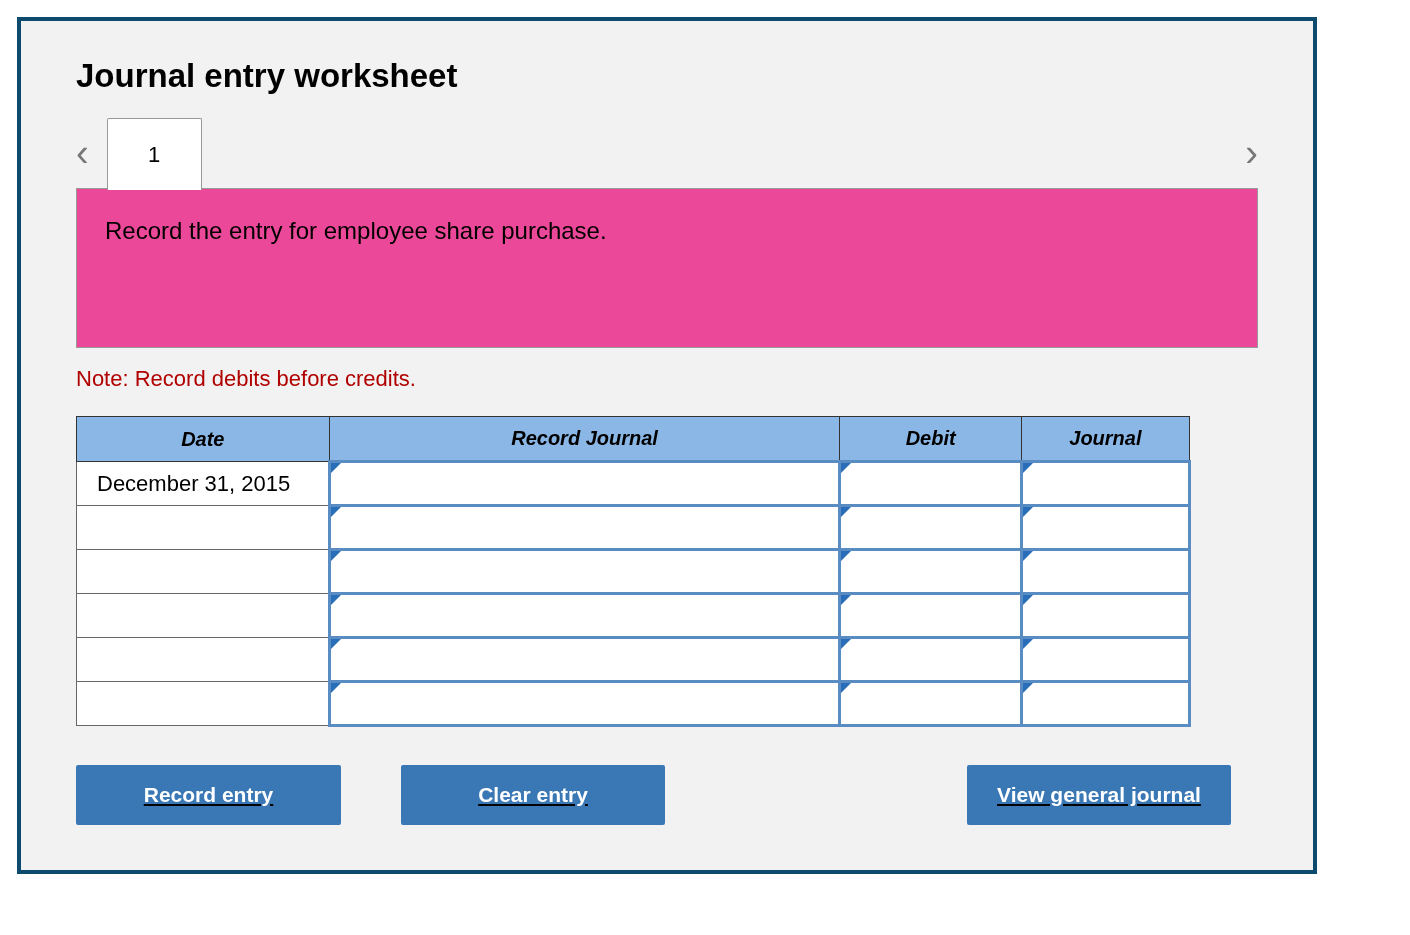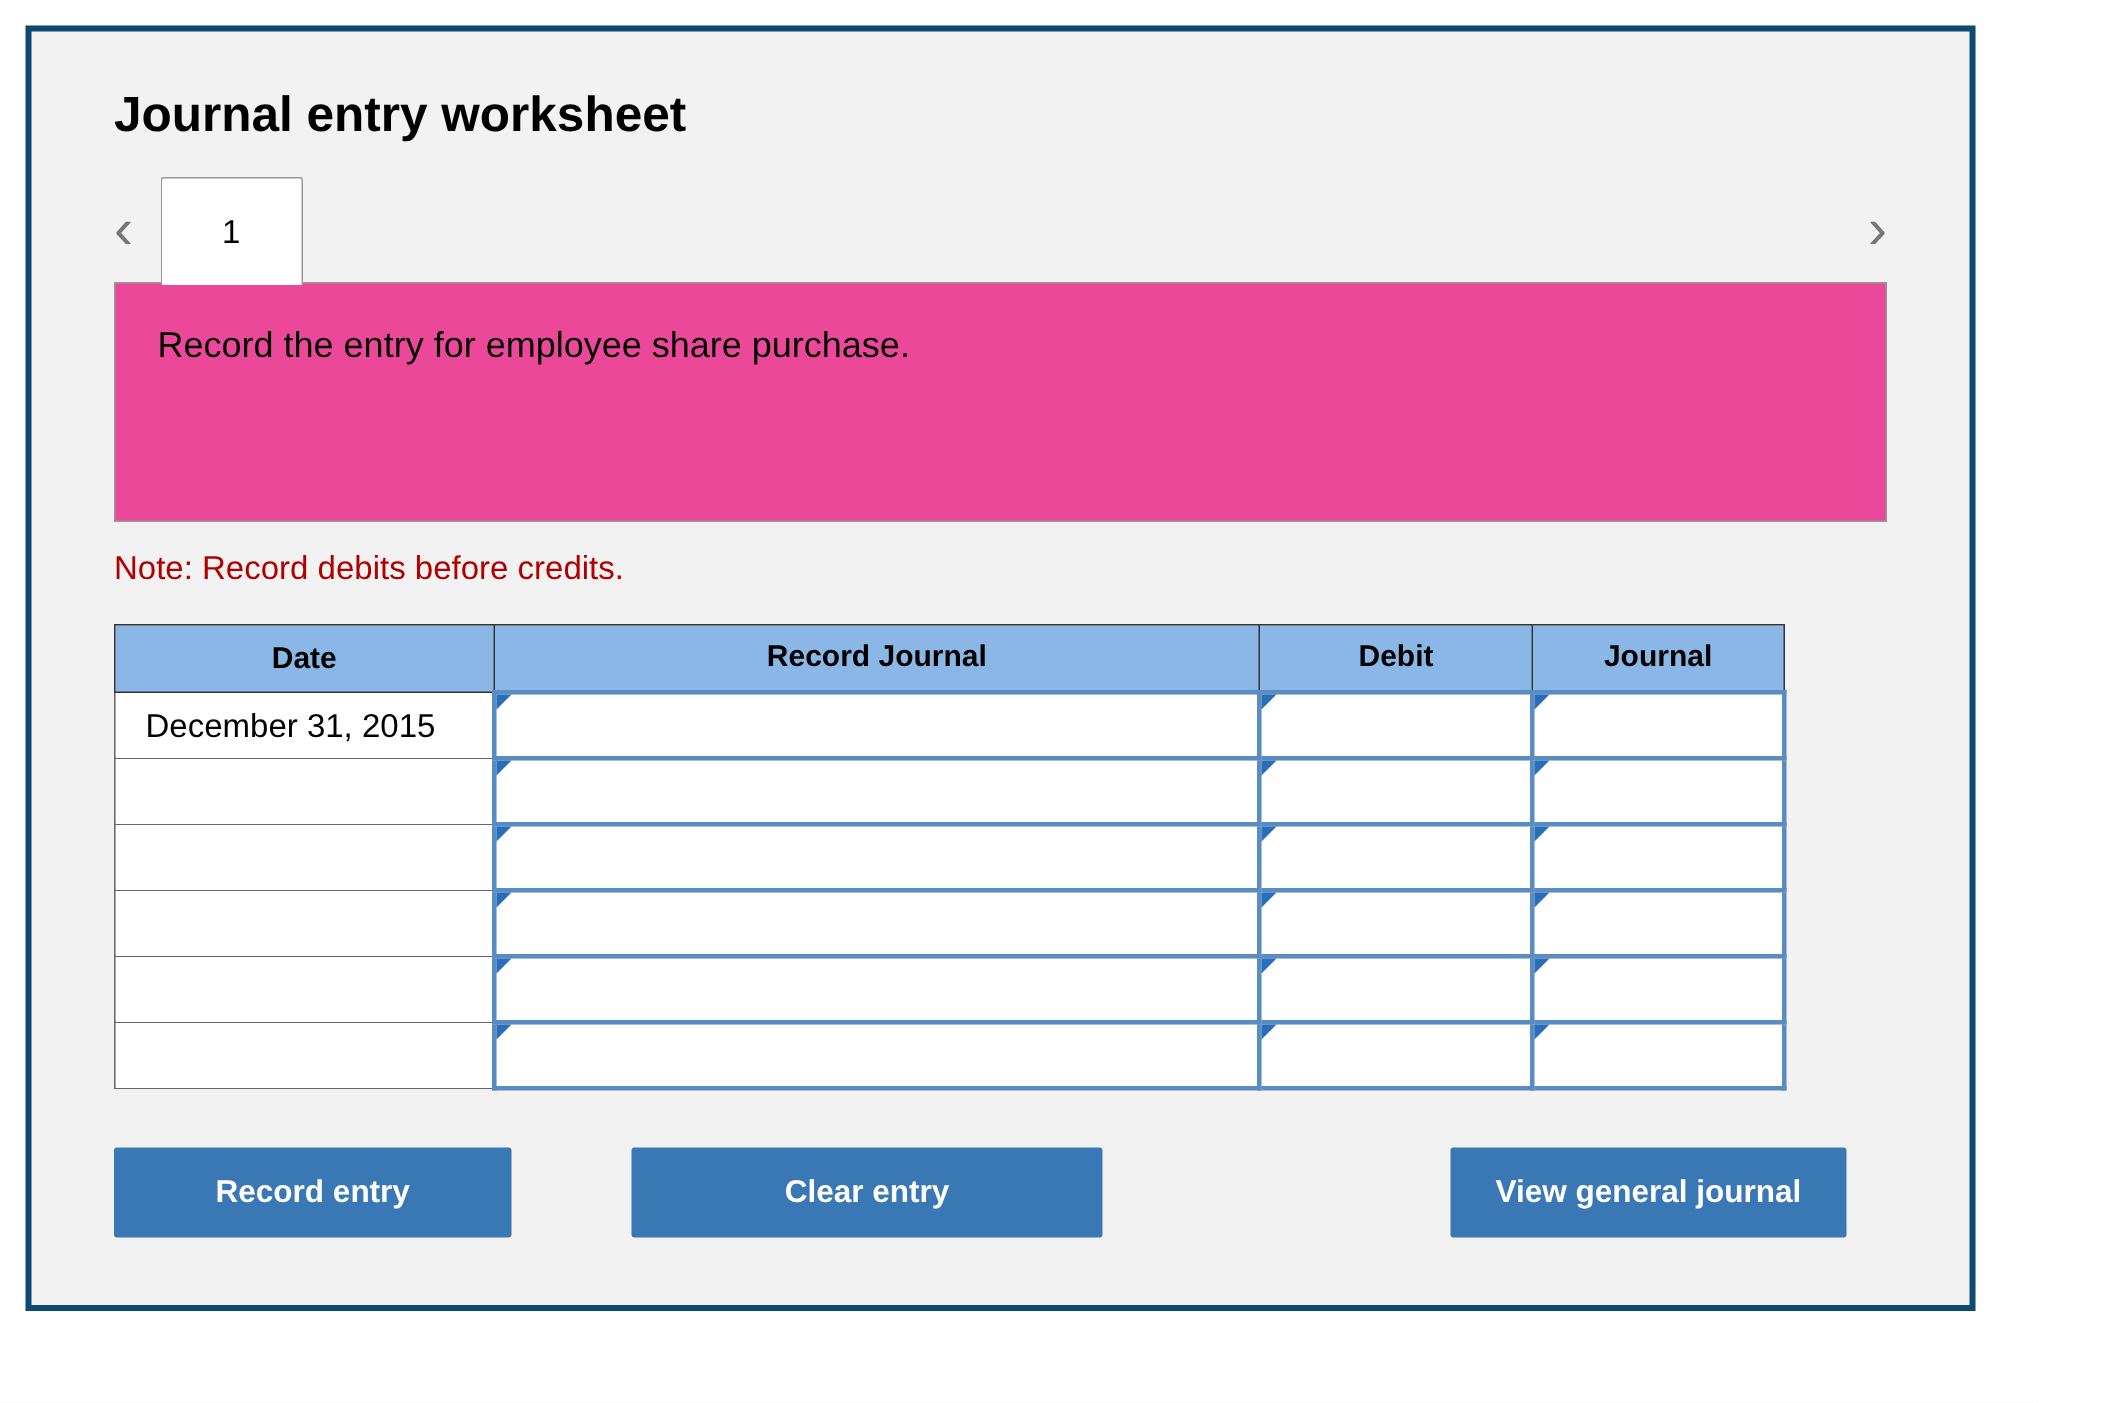--- a/index.html
+++ b/index.html
@@ -70,20 +70,21 @@
     width: 1115px;
   }
   .entry-table th {
     background: #8bb7e6;
     border: 1px solid #333;
     font-size: 20px;
     font-weight: bold;
     text-align: center;
     padding: 10px 4px;
     color: #000;
+    font-style: italic;
   }
   .entry-table td {
     border: 1px solid #666;
     height: 44px;
     font-size: 22px;
     padding: 0 20px;
     background: #fff;
     position: relative;
     vertical-align: middle;
   }
@@ -97,38 +98,39 @@
   .corner-flag {
     position: absolute;
     top: 0;
     left: 0;
     width: 0; height: 0;
     border-top: 10px solid #2a6db8;
     border-right: 10px solid transparent;
   }
   .button-row {
     display: flex;
-    gap: 80px;
+    gap: 60px;
     margin-top: 38px;
     width: 1155px;
     align-items: center;
+    text-decoration: underline;
   }
   .btn {
     background: #3a77b5;
     color: #fff;
     font-size: 21px;
     font-weight: bold;
     border: none;
     padding: 18px 10px;
     text-align: center;
     cursor: pointer;
     border-radius: 2px;
   }
   .btn-record { width: 265px; }
-  .btn-clear  { width: 314px; }
+  .btn-clear  { width: 264px; }
   .btn-view   { width: 264px; margin-left: auto; }
 </style>
 </head>
 <body>
 
 <div class="worksheet-panel">
 
   <h1 class="title">Journal entry worksheet</h1>
 
   <div class="tab-row">

